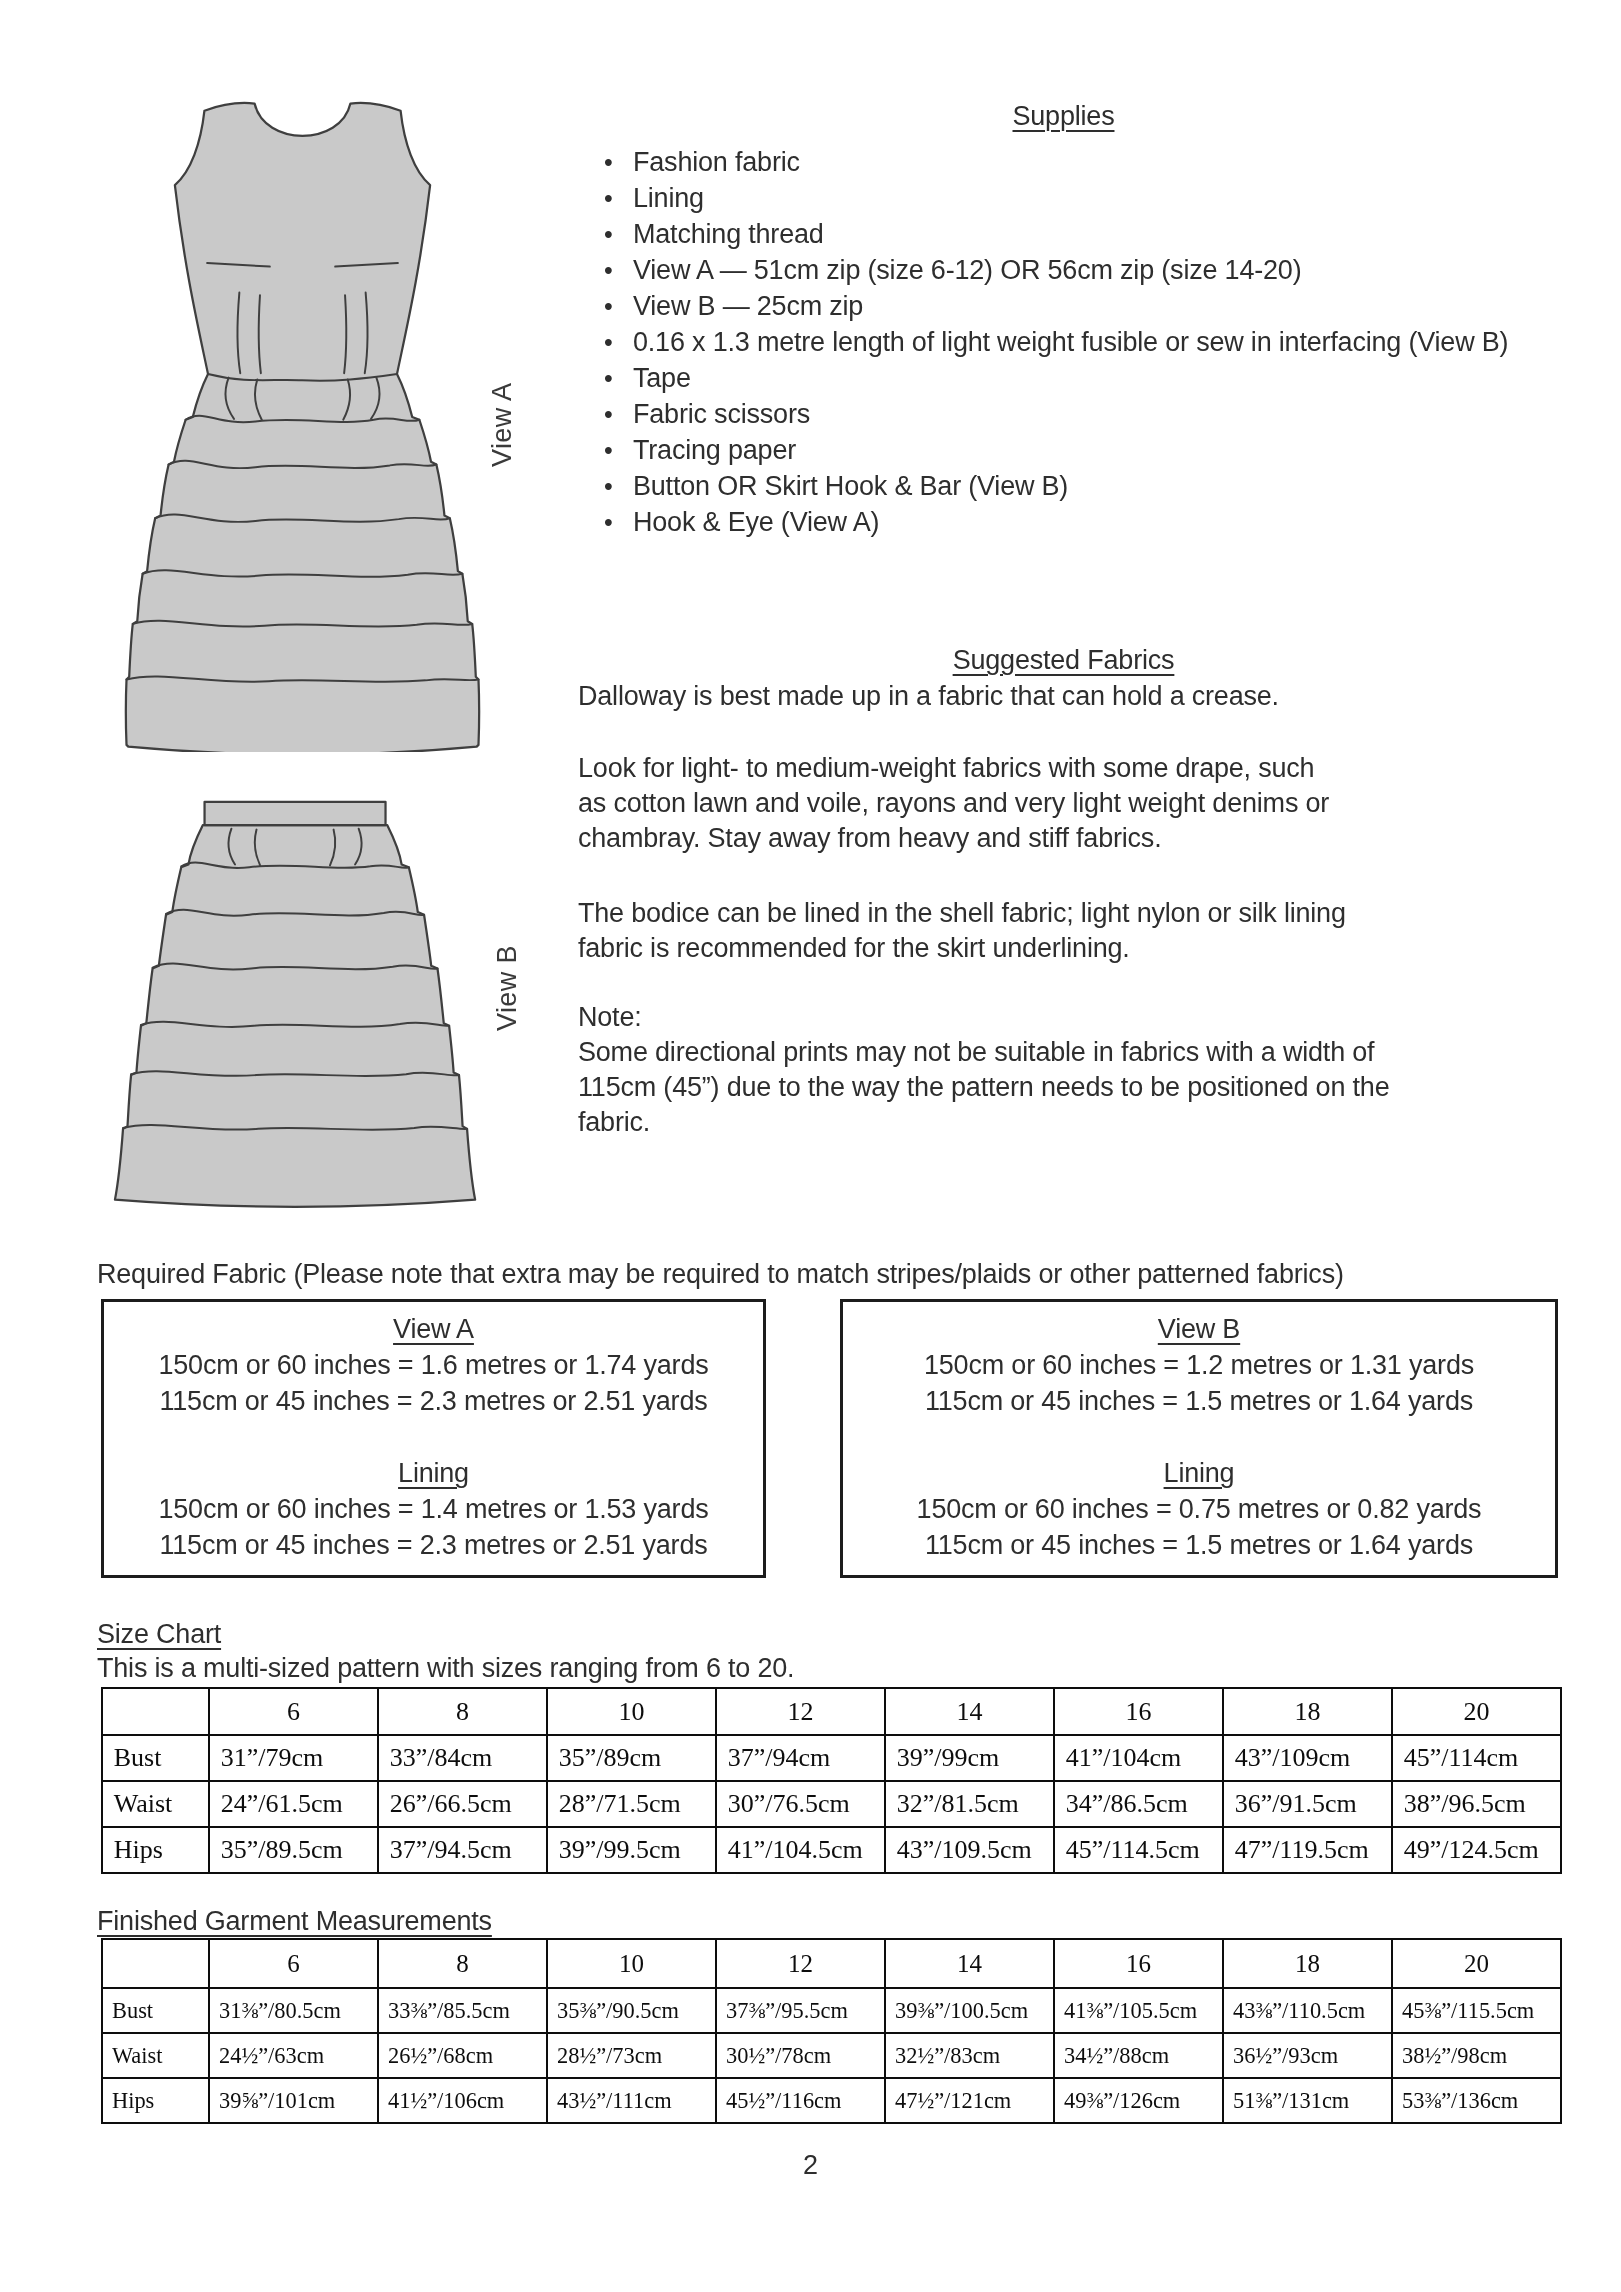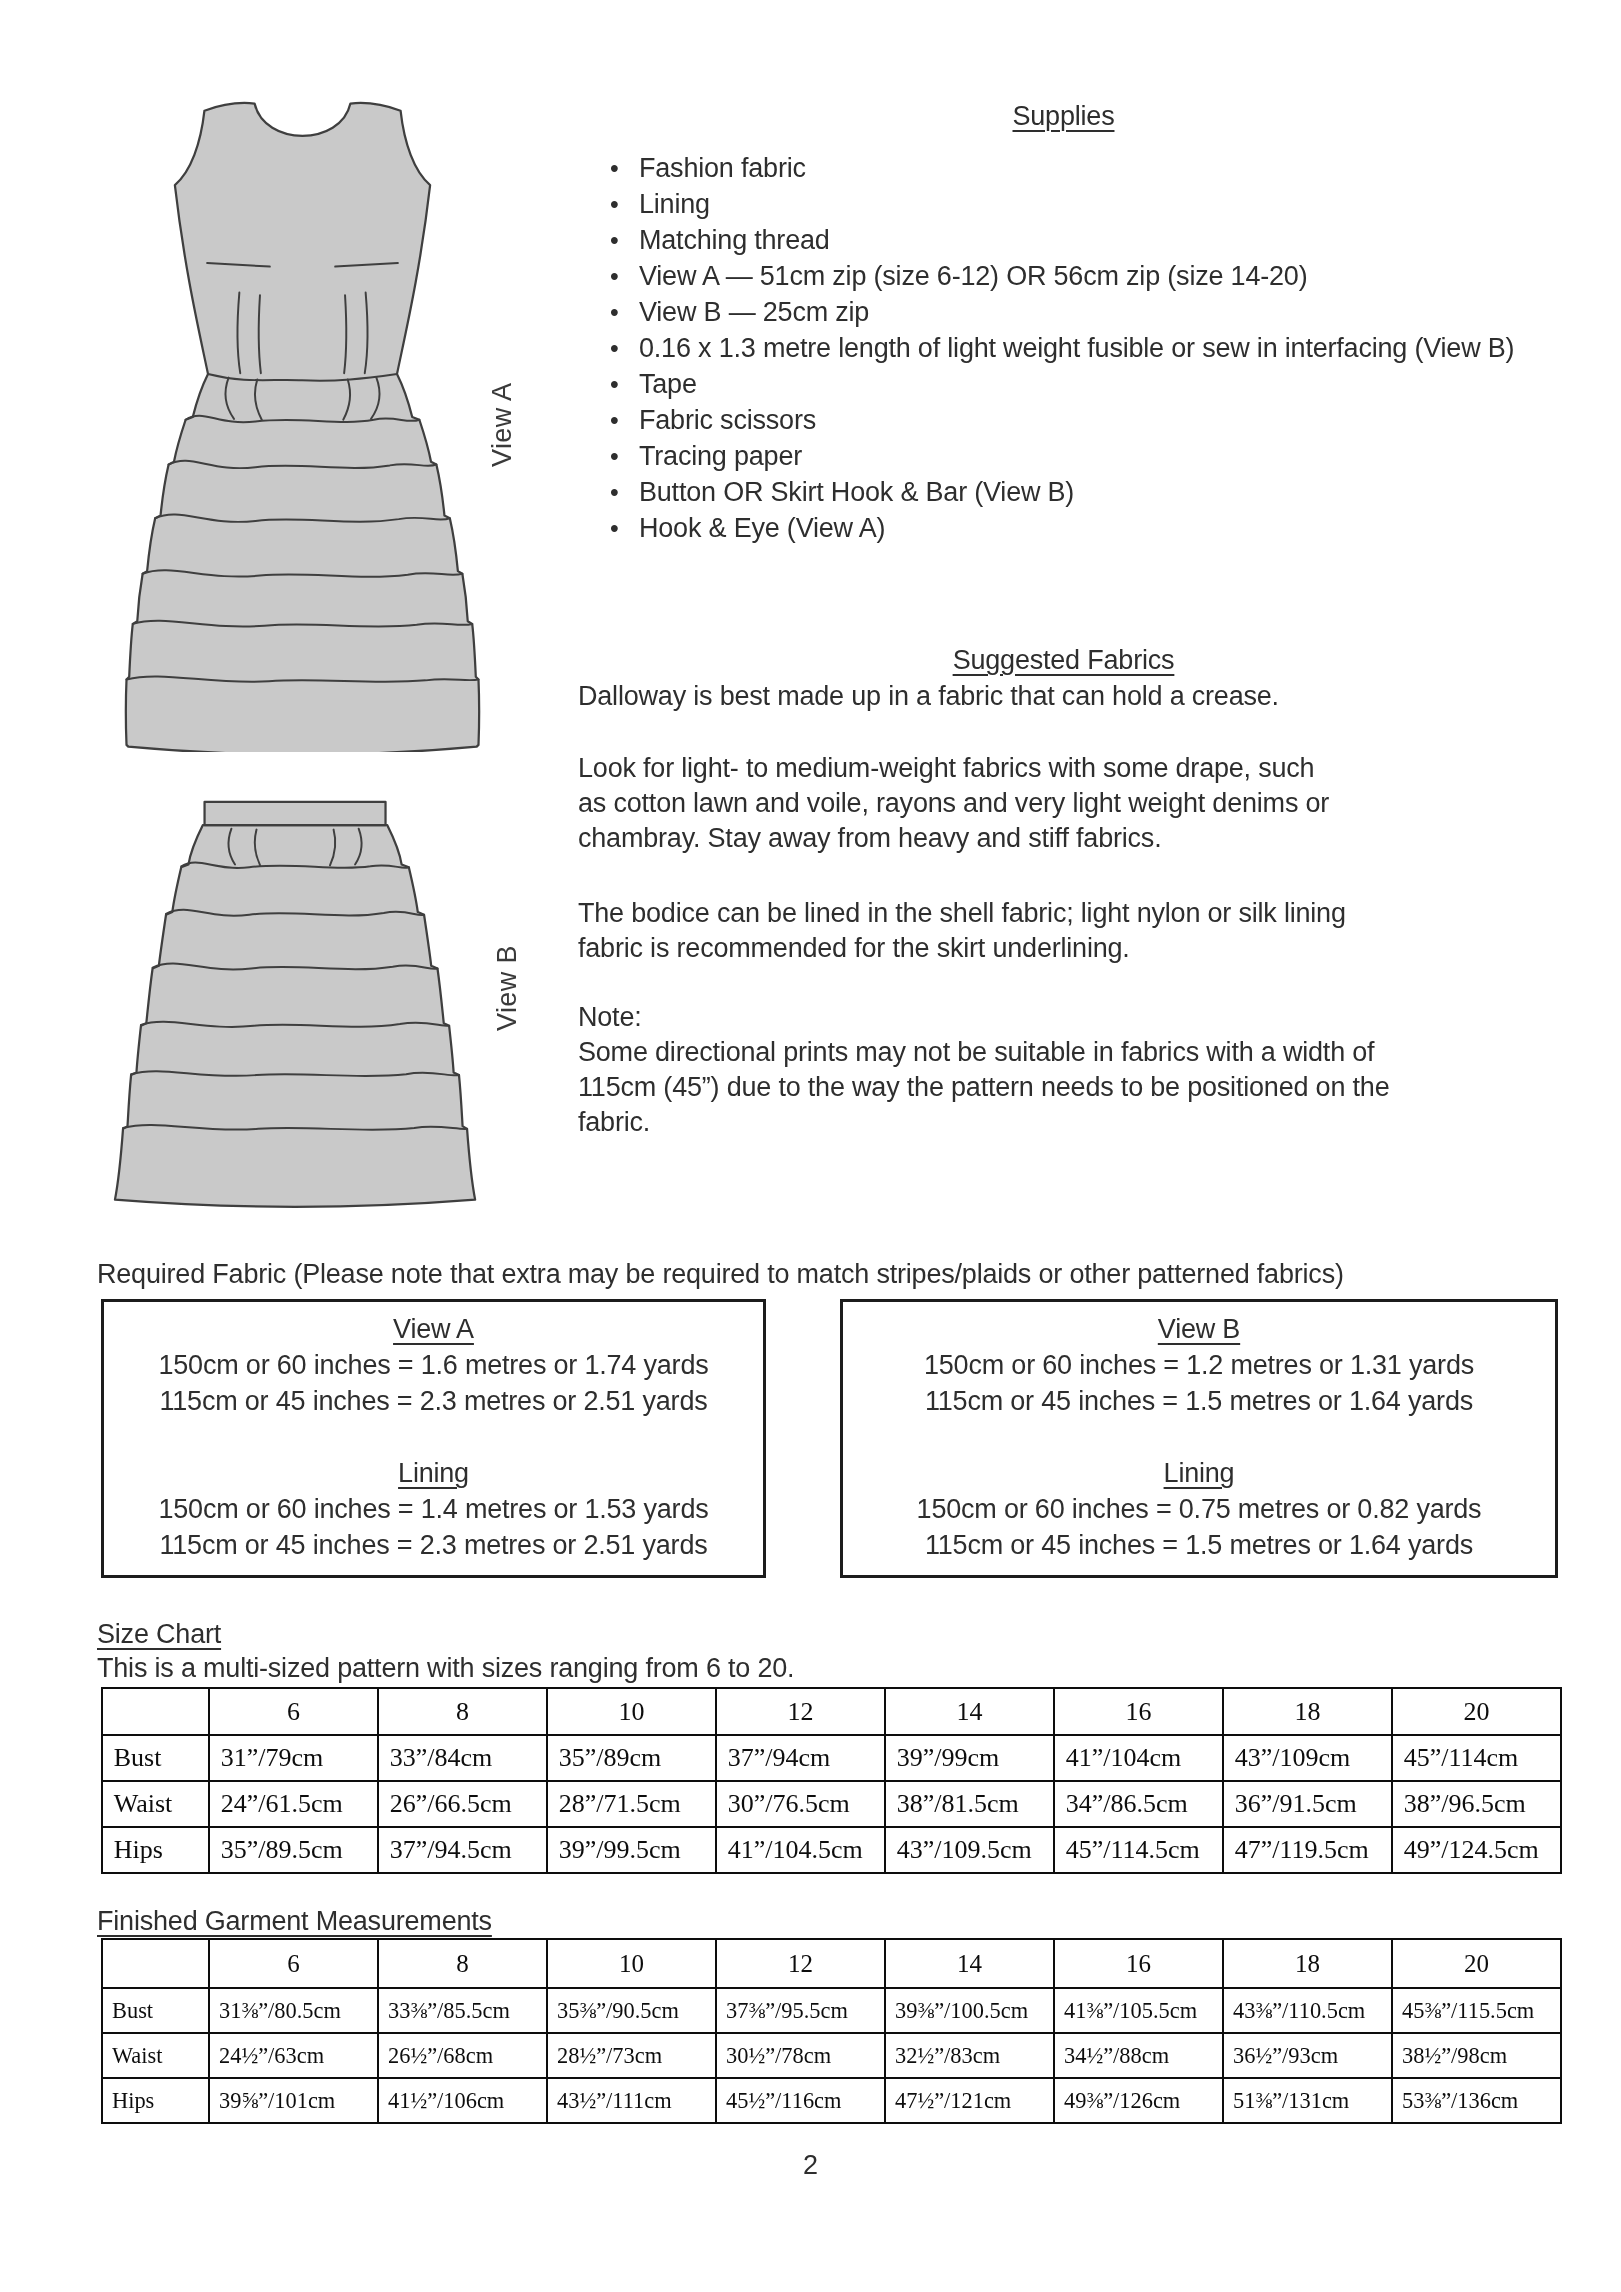--- a/index.html
+++ b/index.html
@@ -2,21 +2,21 @@
 <html style="font-size:14.3px"><head>
 <meta charset="utf-8">
 <style>
   html,body{margin:0;padding:0;background:#ffffff;}
   body{width:1621px;height:2293px;position:relative;font-family:"Liberation Sans",sans-serif;color:#2e2e2e;}
   .abs{position:absolute;}
   .sans{font-size:27px;letter-spacing:-0.2px;line-height:35px;color:#2e2e2e;}
   .center{text-align:center;}
   .underline{text-decoration:underline;text-underline-offset:5.4px;text-decoration-thickness:1.8px;}
   
-  #supplies-list{list-style:none;margin:14px;padding:0;}
+  #supplies-list{list-style:none;margin:8px;padding:0;}
   #supplies-list li{position:relative;padding-left:61px;line-height:36px;font-size:27px;letter-spacing:-0.2px;}
   #supplies-list li::before{content:"\2022";position:absolute;left:32px;top:0;font-size:25px;}
   
   .fabric-box{border:3.6px solid #1c1c1c;text-align:center;font-size:27px;line-height:36px;letter-spacing:-0.2px;padding-top:9px;box-sizing:border-box;}
   .box-gap{height:36px;}
   
   table.meas{border-collapse:collapse;table-layout:fixed;width:1460px;background:#fff;}
   table.meas th,table.meas td{border:2.7px solid #0d0d0d;font-family:"Liberation Serif",serif;font-weight:normal;color:#0d0d0d;text-align:left;overflow:hidden;white-space:nowrap;}
   table.meas thead th{text-align:center;}
   #size-table th,#size-table td{font-size:26px;height:44px;padding:0 0 0 10.7px;}
@@ -192,21 +192,21 @@
         <td>41”/104cm</td>
         <td>43”/109cm</td>
         <td>45”/114cm</td>
       </tr>
       <tr>
         <th>Waist</th>
         <td>24”/61.5cm</td>
         <td>26”/66.5cm</td>
         <td>28”/71.5cm</td>
         <td>30”/76.5cm</td>
-        <td>38”/81.5cm</td>
+        <td>32”/81.5cm</td>
         <td>34”/86.5cm</td>
         <td>36”/91.5cm</td>
         <td>38”/96.5cm</td>
       </tr>
       <tr>
         <th>Hips</th>
         <td>35”/89.5cm</td>
         <td>37”/94.5cm</td>
         <td>39”/99.5cm</td>
         <td>41”/104.5cm</td>

